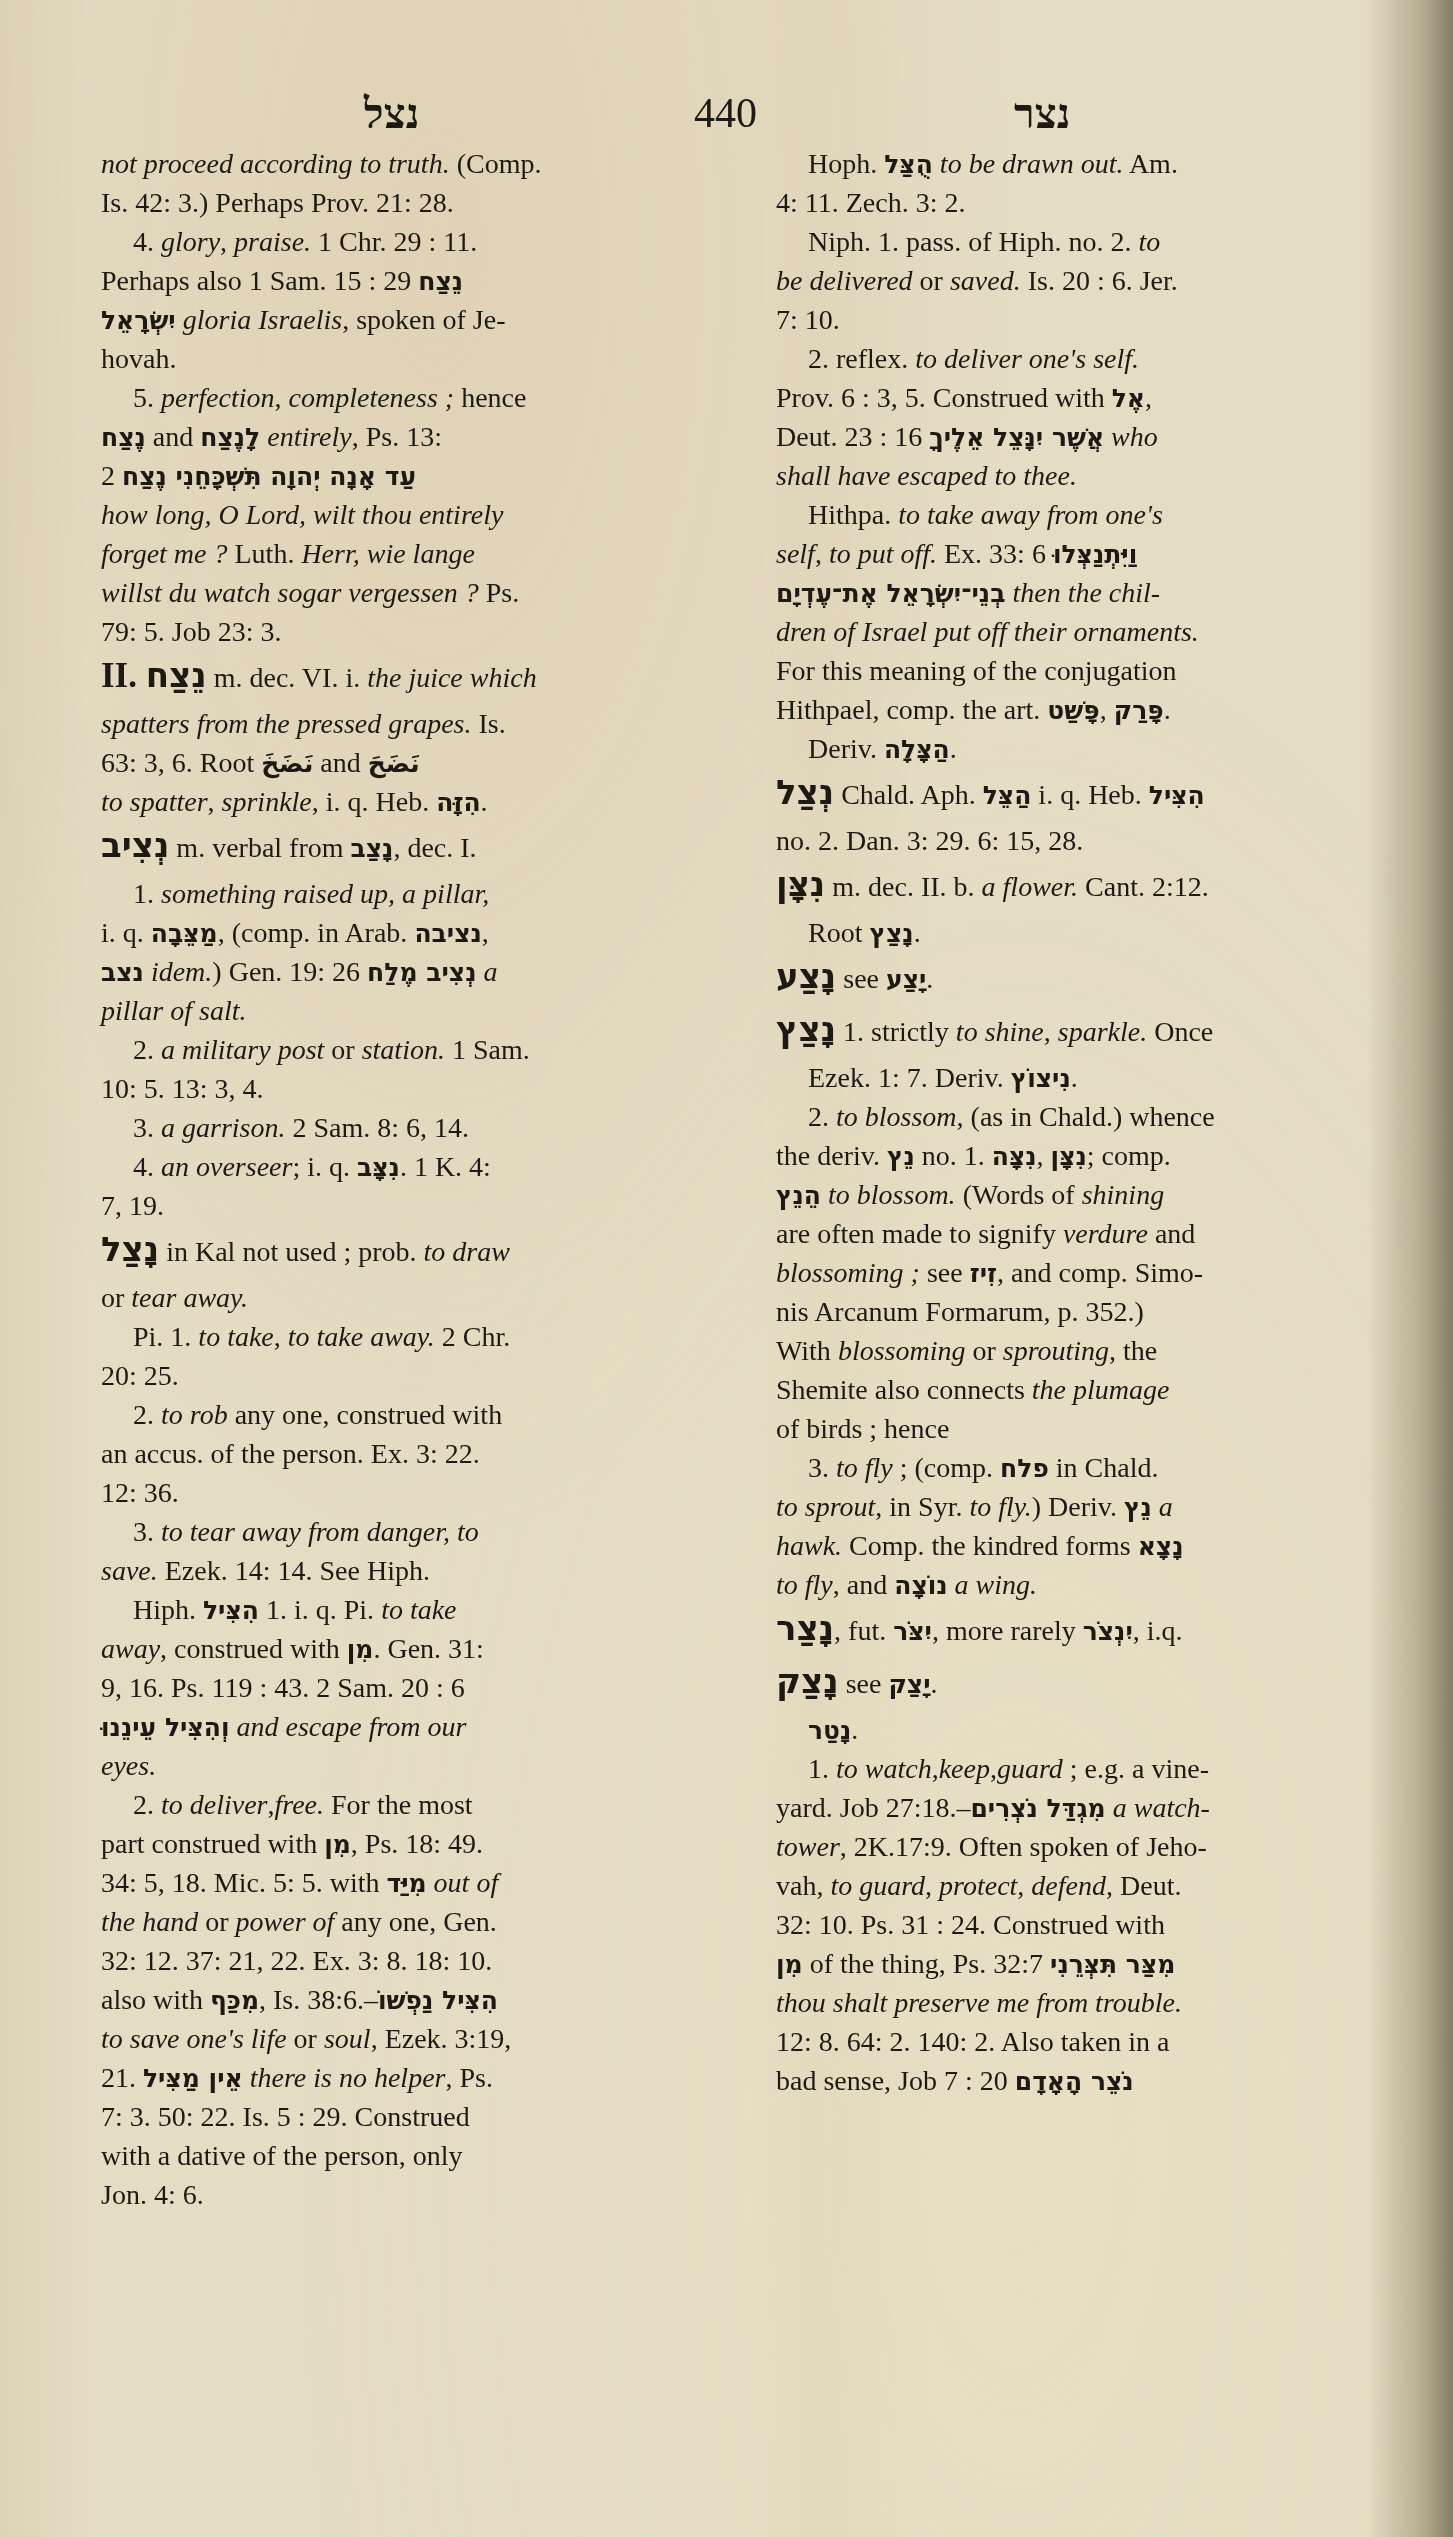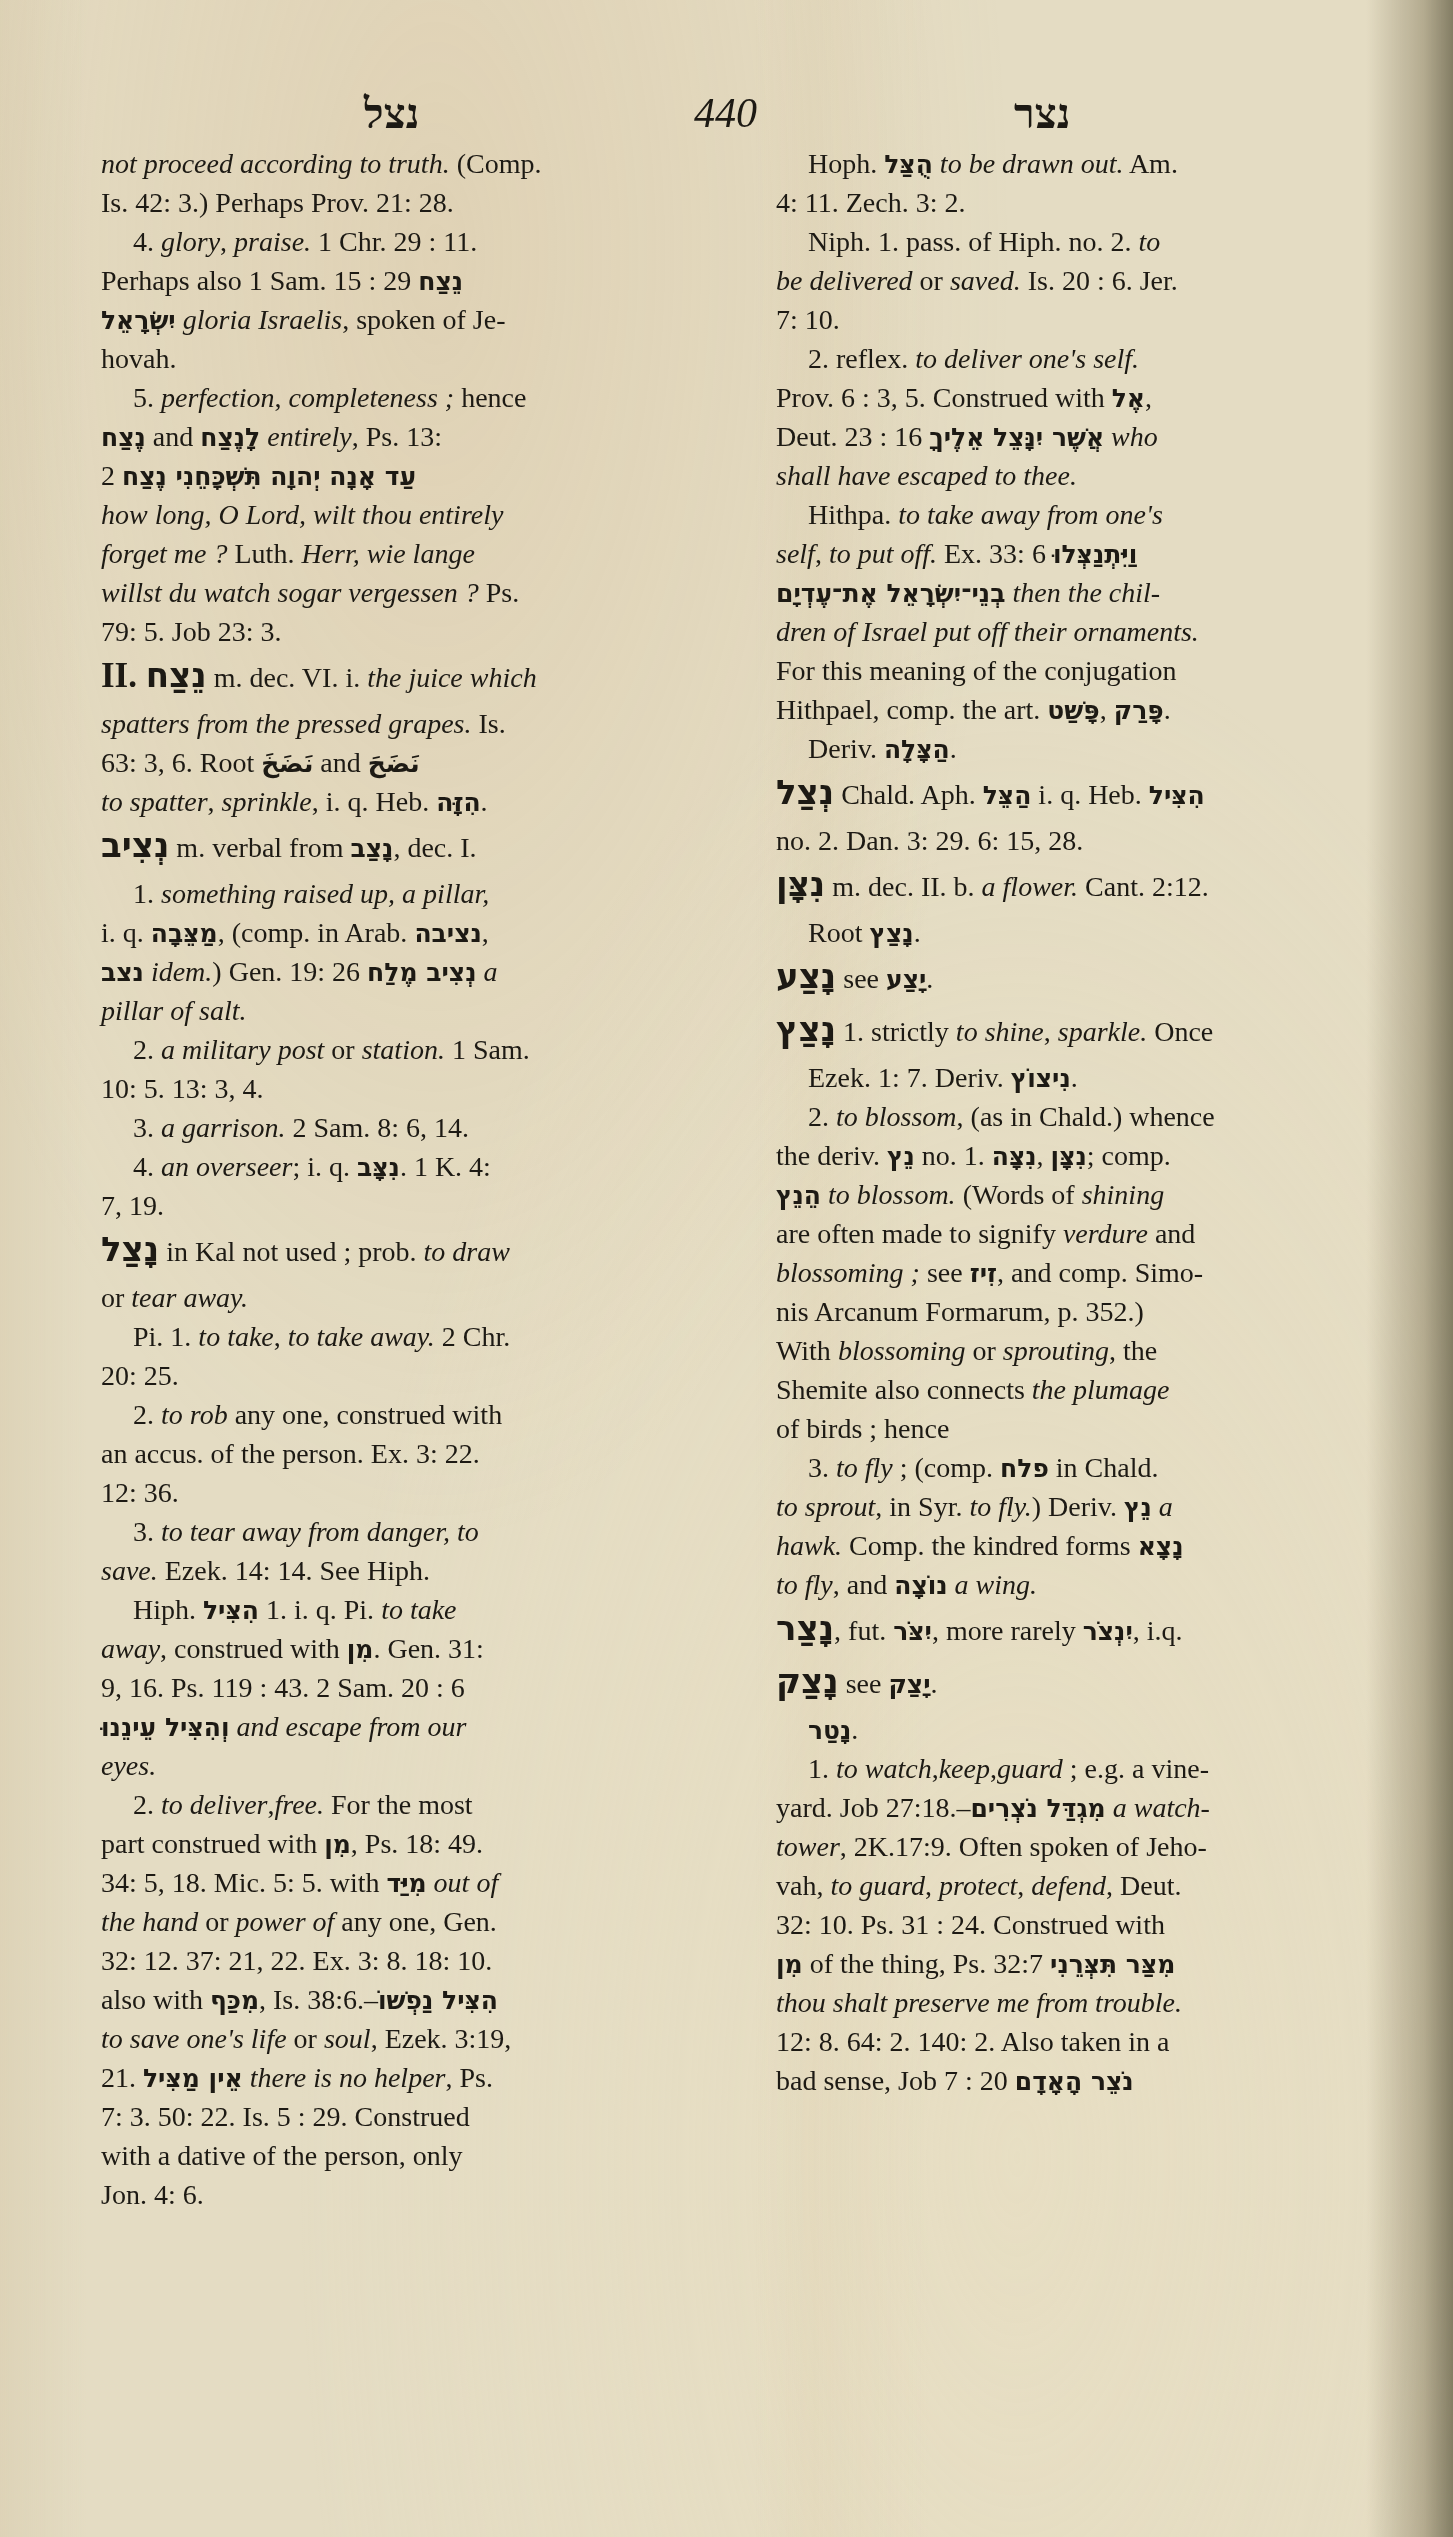--- a/index.html
+++ b/index.html
@@ -14,21 +14,21 @@
     color: #1d1a14;
     position: relative;
   }
   .header {
     position: absolute; top: 54px; left: 0; width: 1454px; height: 63px;
   }
   .hdr-left, .hdr-right, .hdr-page {
     position: absolute; top: 0; font-size: 42px; line-height: 51px; font-weight: bold; margin-top: 34px;
   }
   .hdr-left { left: 364px; direction: rtl; }
-  .hdr-page { left: 694px; font-weight: normal; font-family: "Liberation Serif", serif; font-style: italic; }
+  .hdr-page { left: 694px; font-weight: normal; font-family: "Liberation Serif", serif; }
   .hdr-right { left: 1014px; direction: rtl; }
 
   .column {
     position: absolute; top: 144px;
     font-size: 28px; line-height: 39px;
     text-align: justify;
     font-family: "Liberation Serif", "DejaVu Serif", serif;
   }
   .col-left { left: 101px; width: 627px; }
   .col-right { left: 776px; width: 634px; }

